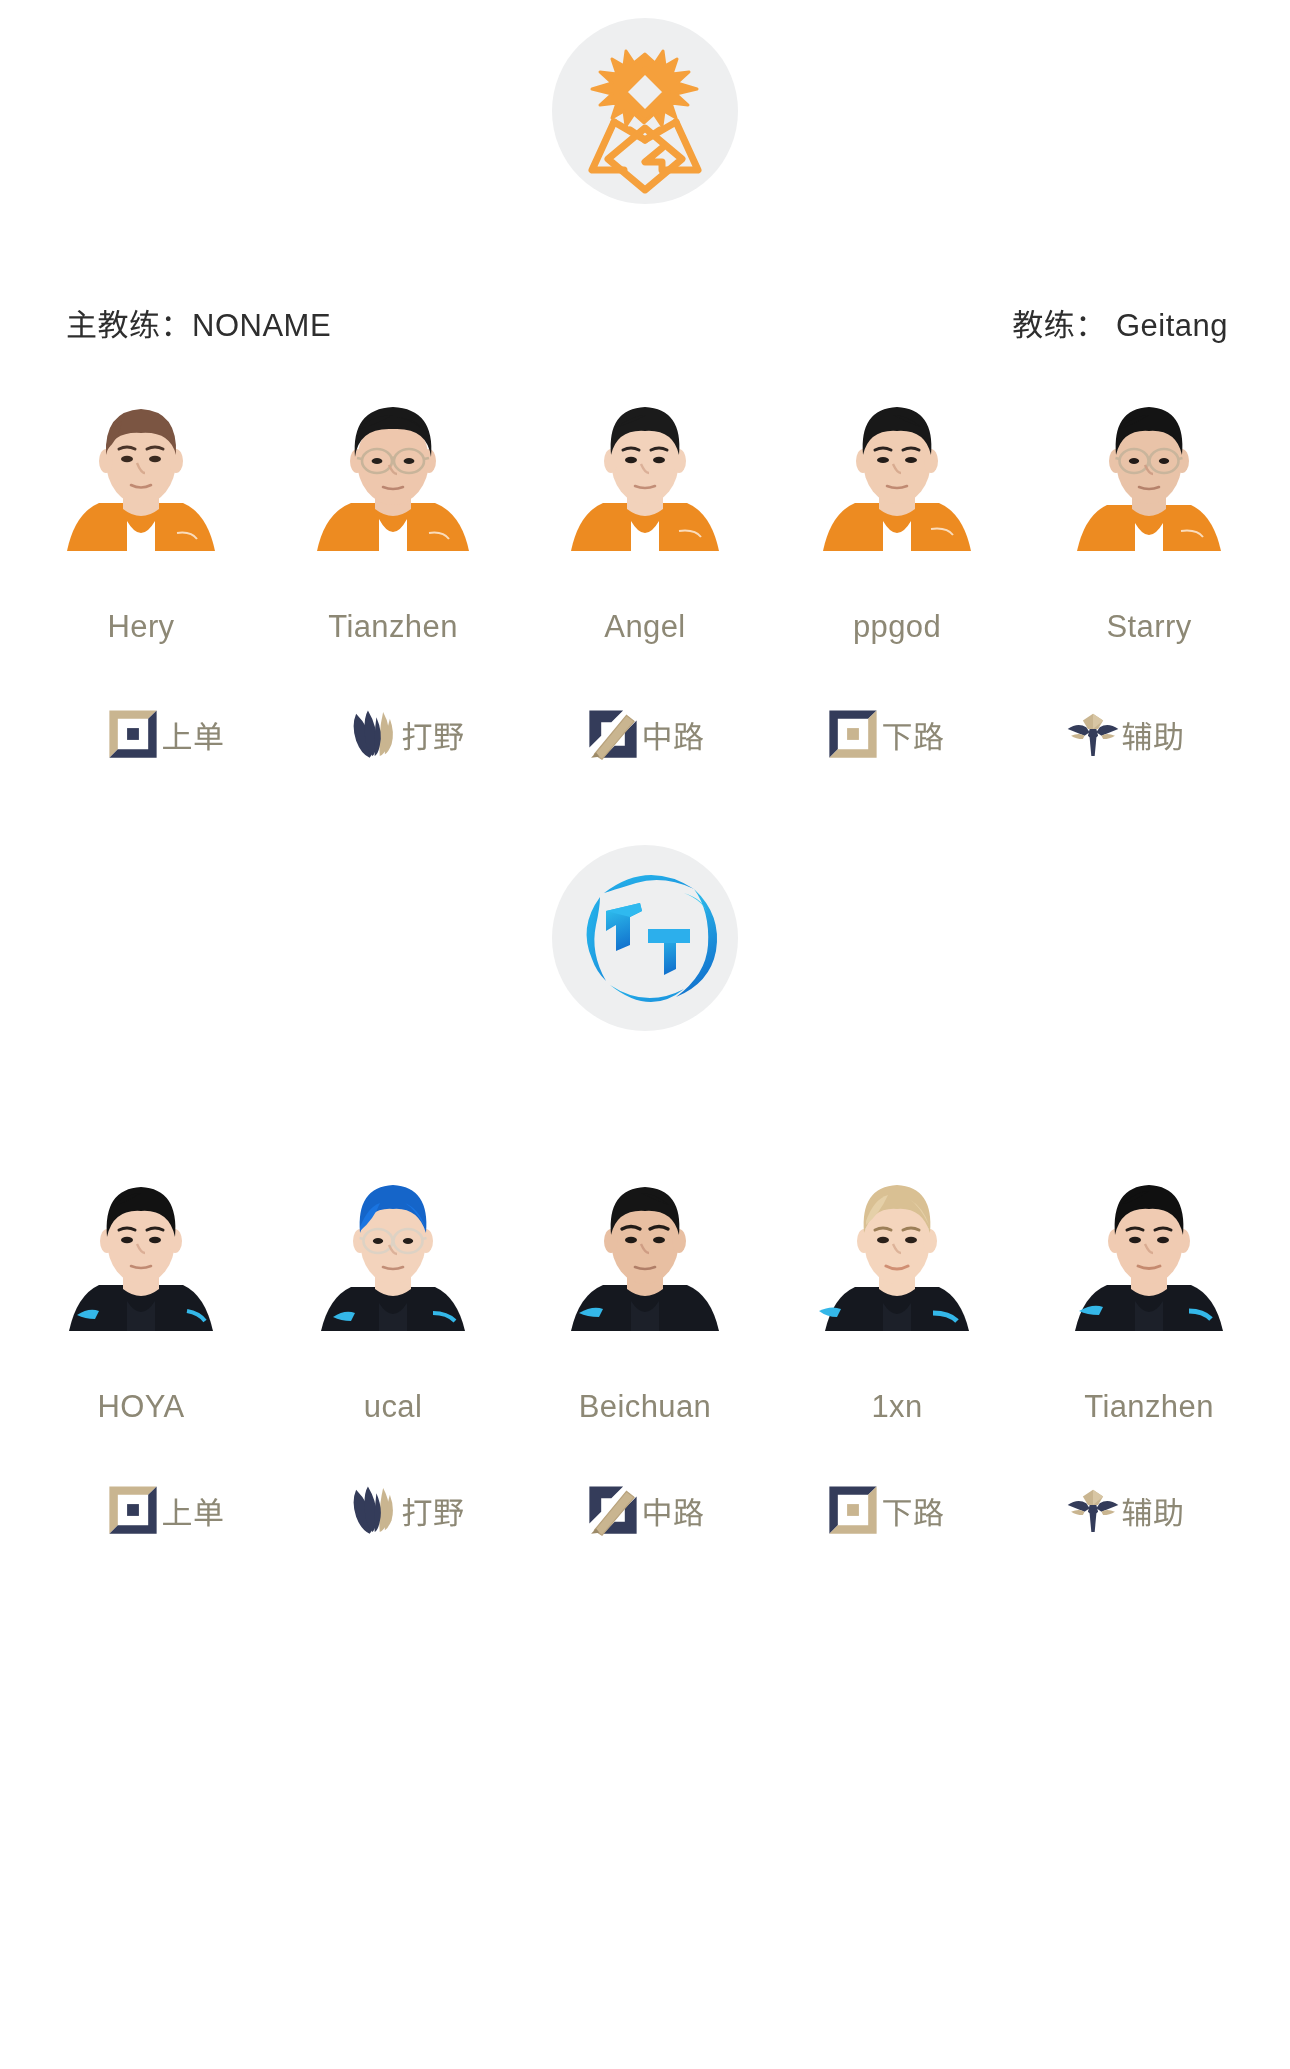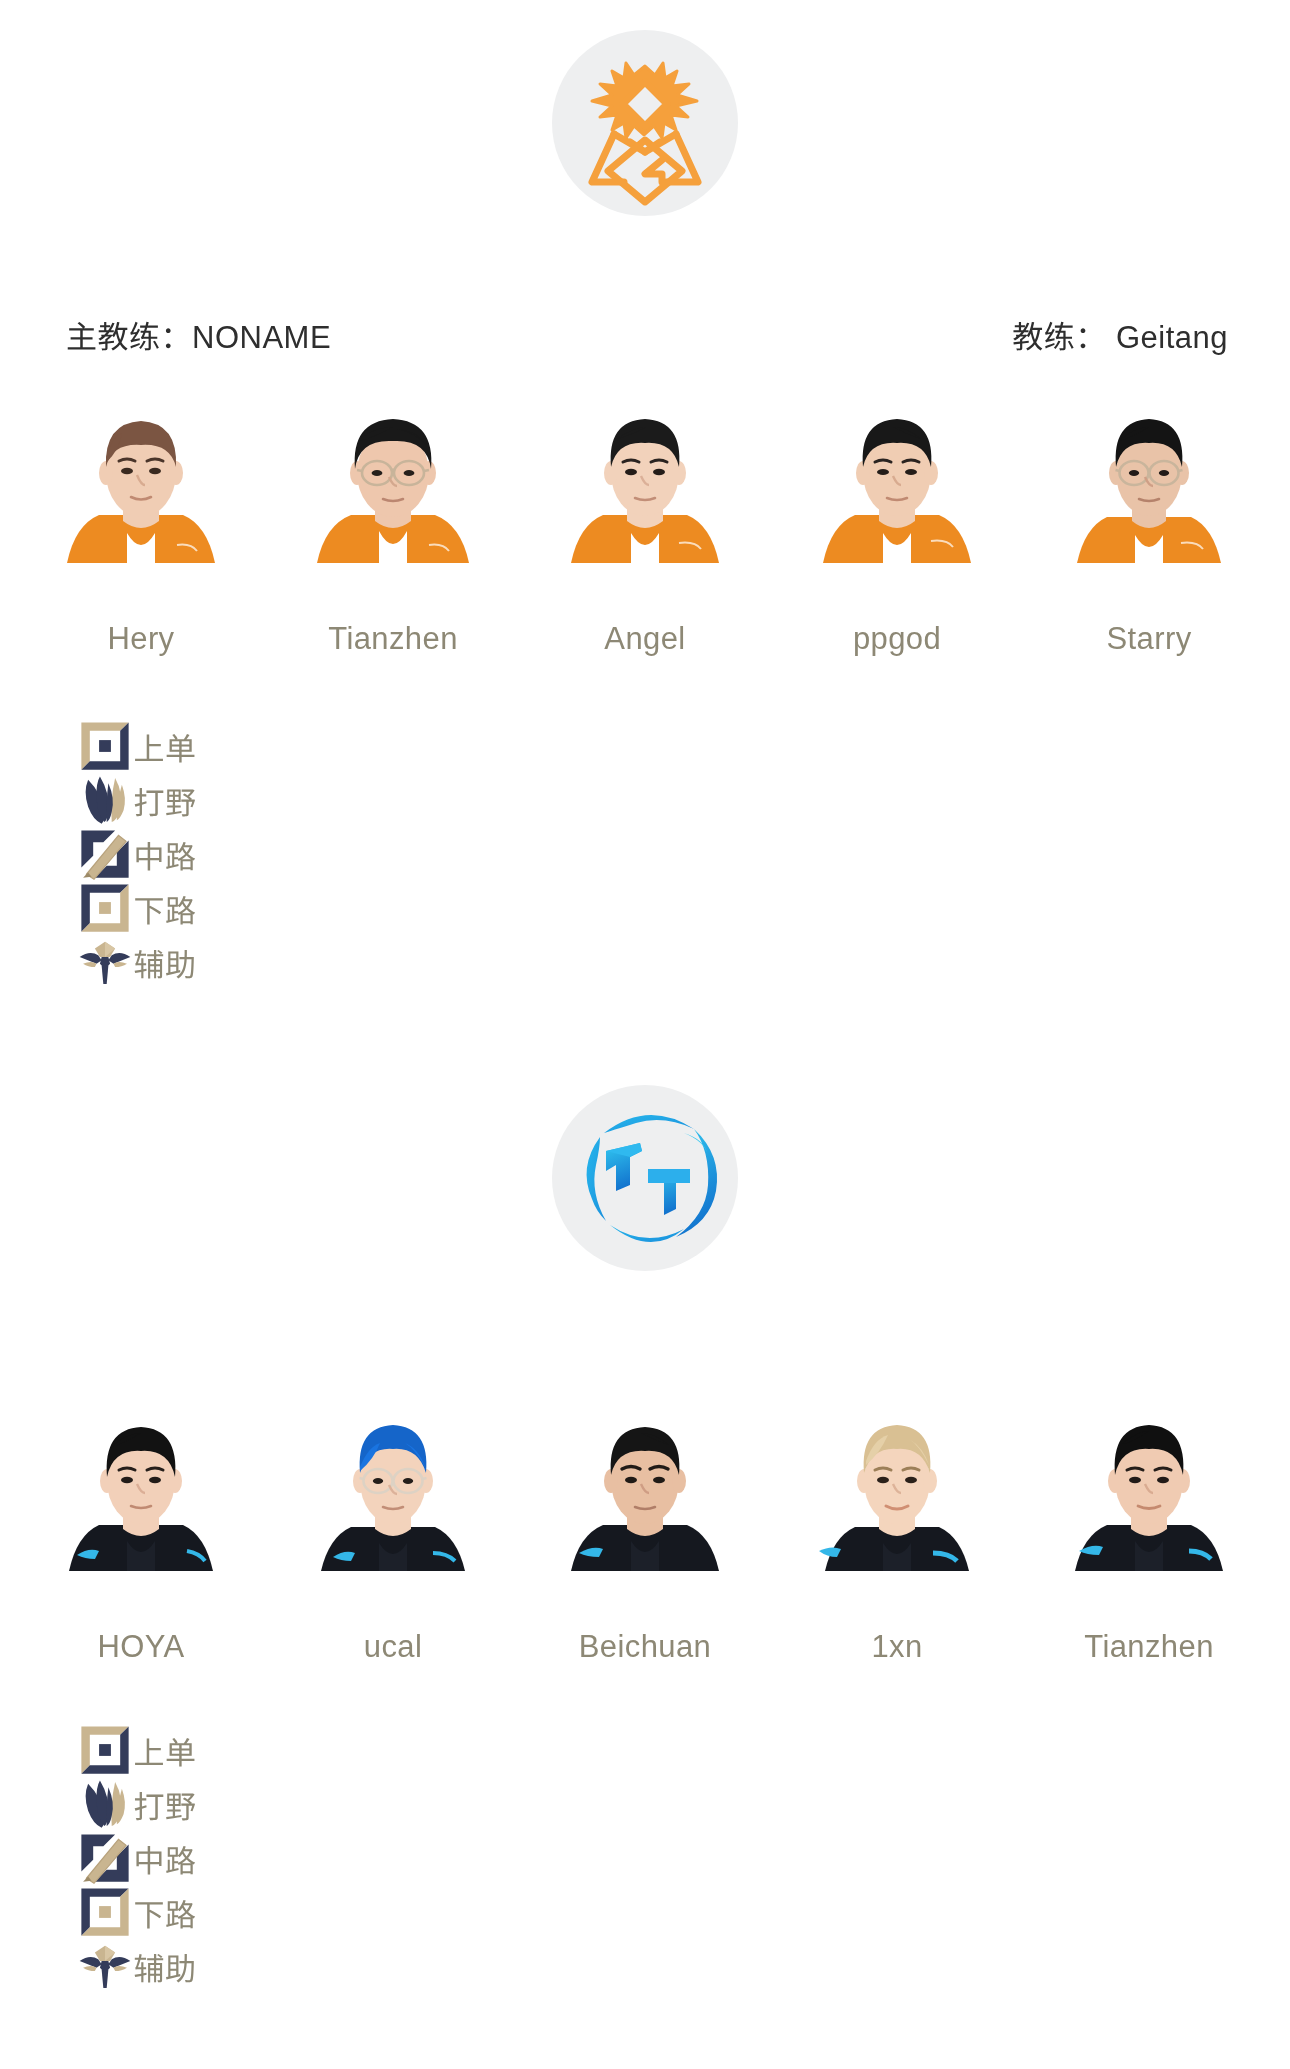--- a/index.html
+++ b/index.html
@@ -23,21 +23,20 @@
     display: flex;
     flex-direction: column;
     box-sizing: border-box;
   }
 
   
   .team-block {
     width: 100%;
     position: relative;
     box-sizing: border-box;
-    margin-top: 12px;
   }
 
   
   .logo-row {
     width: 100%;
     display: flex;
     justify-content: center;
     align-items: center;
   }
   .logo-circle {
@@ -99,24 +98,23 @@
     letter-spacing: 0.4px;
     white-space: nowrap;
     text-align: center;
     font-weight: 400;
   }
 
   
   .roles-row {
     display: flex;
     justify-content: space-between;
-    padding: 0 44px;
+    padding: 0 72px;
     box-sizing: border-box;
     width: 100%;
-    flex-direction: column;
   }
   .role-cell {
     width: 186px;
     display: flex;
     align-items: center;
     justify-content: center;
   }
   .role-icon {
     width: 54px;
     height: 54px;

